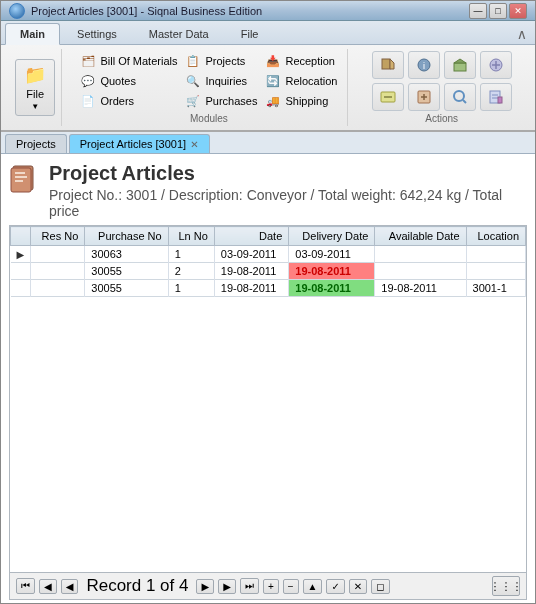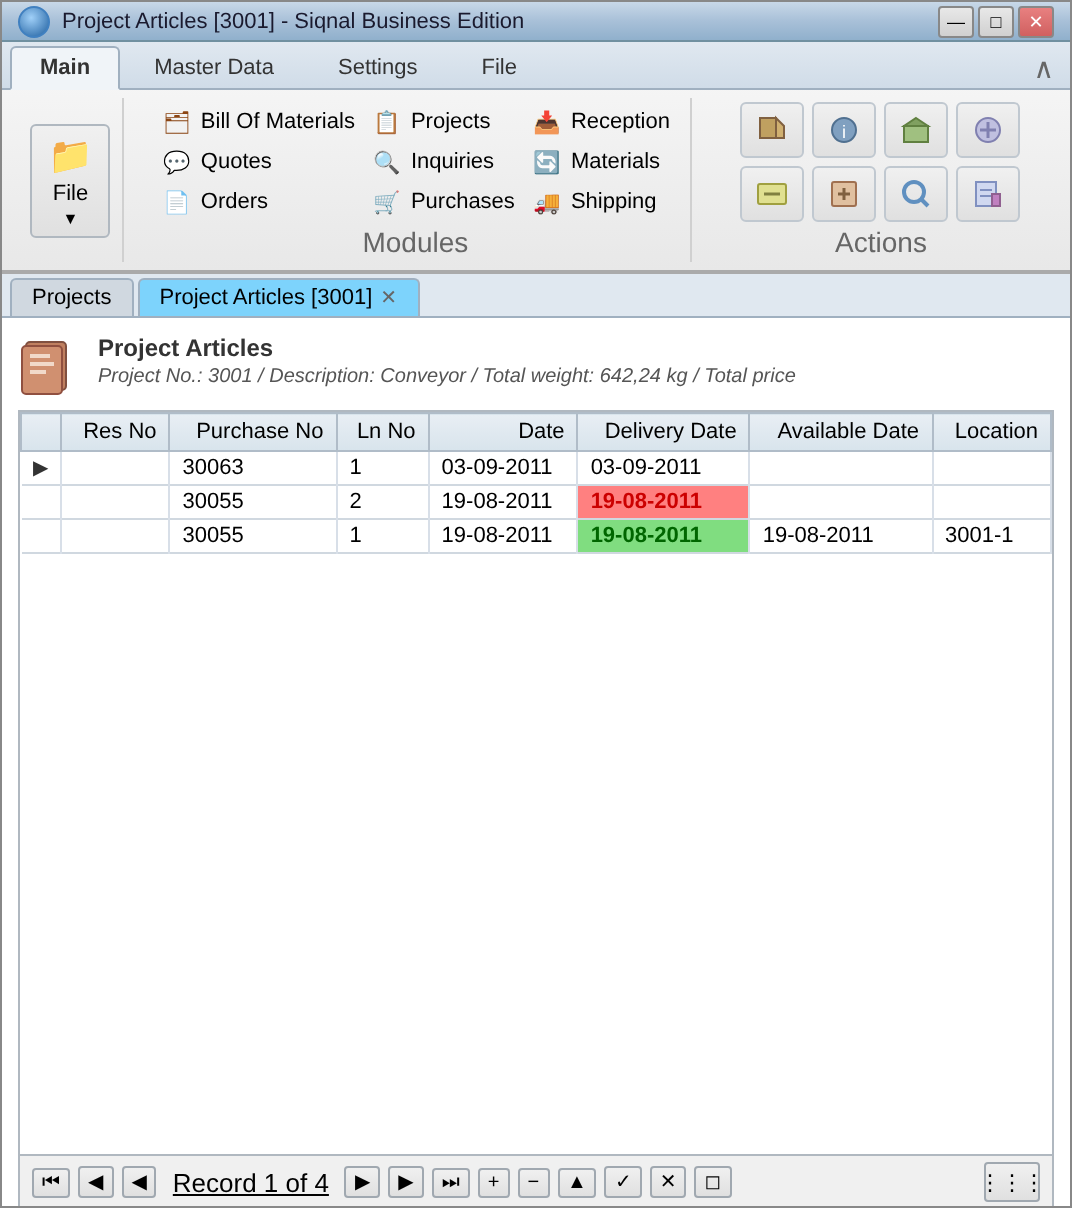--- a/index.html
+++ b/index.html
@@ -89,21 +89,21 @@
     .ribbon-group {
       display: flex;
       flex-direction: column;
       align-items: center;
       padding: 2px 6px;
       border-right: 1px solid #d0d0d0;
       position: relative;
     }
     .ribbon-group:last-child { border-right: none; }
     .ribbon-group-label {
-      font-size: 14px;
+      font-size: 10px;
       color: #666;
       margin-top: auto;
       padding-top: 2px;
       text-align: center;
     }
     .ribbon-btn {
       display: flex;
       align-items: center;
       gap: 4px;
       padding: 2px 4px;
@@ -197,29 +197,28 @@
       align-items: flex-start;
       gap: 8px;
       margin-bottom: 6px;
     }
     .page-icon {
       width: 32px;
       height: 32px;
       flex-shrink: 0;
     }
     .page-title-area h2 {
-      font-size: 12px;
+      font-size: 20px;
       font-weight: bold;
       color: #333;
       margin-bottom: 2px;
     }
     .page-subtitle {
-      font-size: 10px;
+      font-size: 14px;
       color: #555;
-      font-style: italic;
     }
     
     .grid-container {
       border: 1px solid #b0b8c0;
       flex: 1;
       overflow: hidden;
       display: flex;
       flex-direction: column;
     }
     table.data-grid {
@@ -259,21 +258,21 @@
       font-size: 11px;
     }
     .nav-btn {
       padding: 1px 4px;
       border: 1px solid #a0a8b0;
       background: linear-gradient(to bottom, #f0f0f0, #e0e0e0);
       cursor: pointer;
       font-size: 10px;
       border-radius: 2px;
     }
-    .nav-record-text { margin: 0 4px; font-size: 13px; text-decoration: underline; }
+    .nav-record-text { margin: 0 4px; font-size: 17px; }
     .nav-spacer { flex: 1; }
     .nav-extra-btn {
       width: 28px;
       height: 20px;
       border: 1px solid #a0a8b0;
       background: linear-gradient(to bottom, #f0f0f0, #e0e0e0);
       display: flex;
       align-items: center;
       justify-content: center;
       cursor: pointer;
@@ -301,22 +300,22 @@
   <div class="title-buttons">
     <div class="title-btn">—</div>
     <div class="title-btn">□</div>
     <div class="title-btn close">✕</div>
   </div>
 </div>
 
 <div class="ribbon">
   <div class="ribbon-tabs">
     <div class="ribbon-tab active">Main</div>
+    <div class="ribbon-tab">Settings</div>
     <div class="ribbon-tab">Master Data</div>
-    <div class="ribbon-tab">Settings</div>
     <div class="ribbon-tab">File</div>
     <div style="margin-left:auto;font-size:14px;color:#666;padding:2px 4px;cursor:pointer;">∧</div>
   </div>
   <div class="ribbon-content">
 
     <div style="display:flex;flex-direction:column;align-items:center;justify-content:center;padding:2px 6px;border-right:1px solid #d0d0d0;">
       <div class="file-btn">
         <div style="font-size:18px;color:#4060a0;">📁</div>
         <span>File</span>
         <span style="font-size:8px;">▼</span>
@@ -340,21 +339,21 @@
         <div class="ribbon-btn">
           <span class="ribbon-icon icon-quotes">💬</span>
           <span>Quotes</span>
         </div>
         <div class="ribbon-btn">
           <span class="ribbon-icon icon-inquiries">🔍</span>
           <span>Inquiries</span>
         </div>
         <div class="ribbon-btn">
           <span class="ribbon-icon icon-relocation">🔄</span>
-          <span>Materials</span>
+          <span>Relocation</span>
         </div>
         <div class="ribbon-btn">
           <span class="ribbon-icon icon-orders">📄</span>
           <span>Orders</span>
         </div>
         <div class="ribbon-btn">
           <span class="ribbon-icon icon-purchases">🛒</span>
           <span>Purchases</span>
         </div>
         <div class="ribbon-btn">

